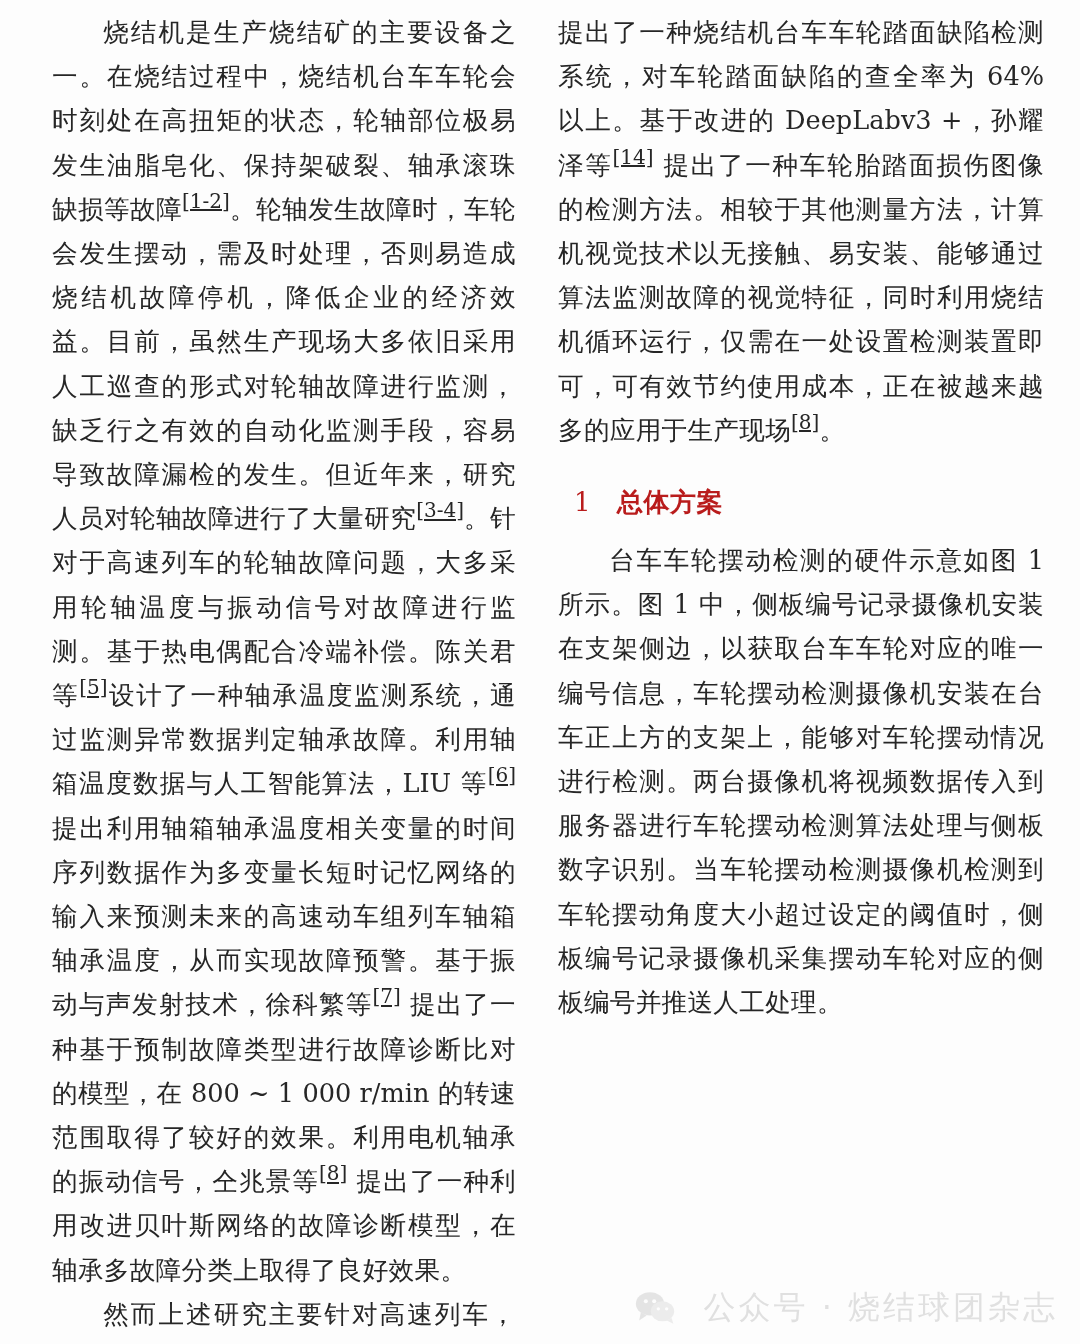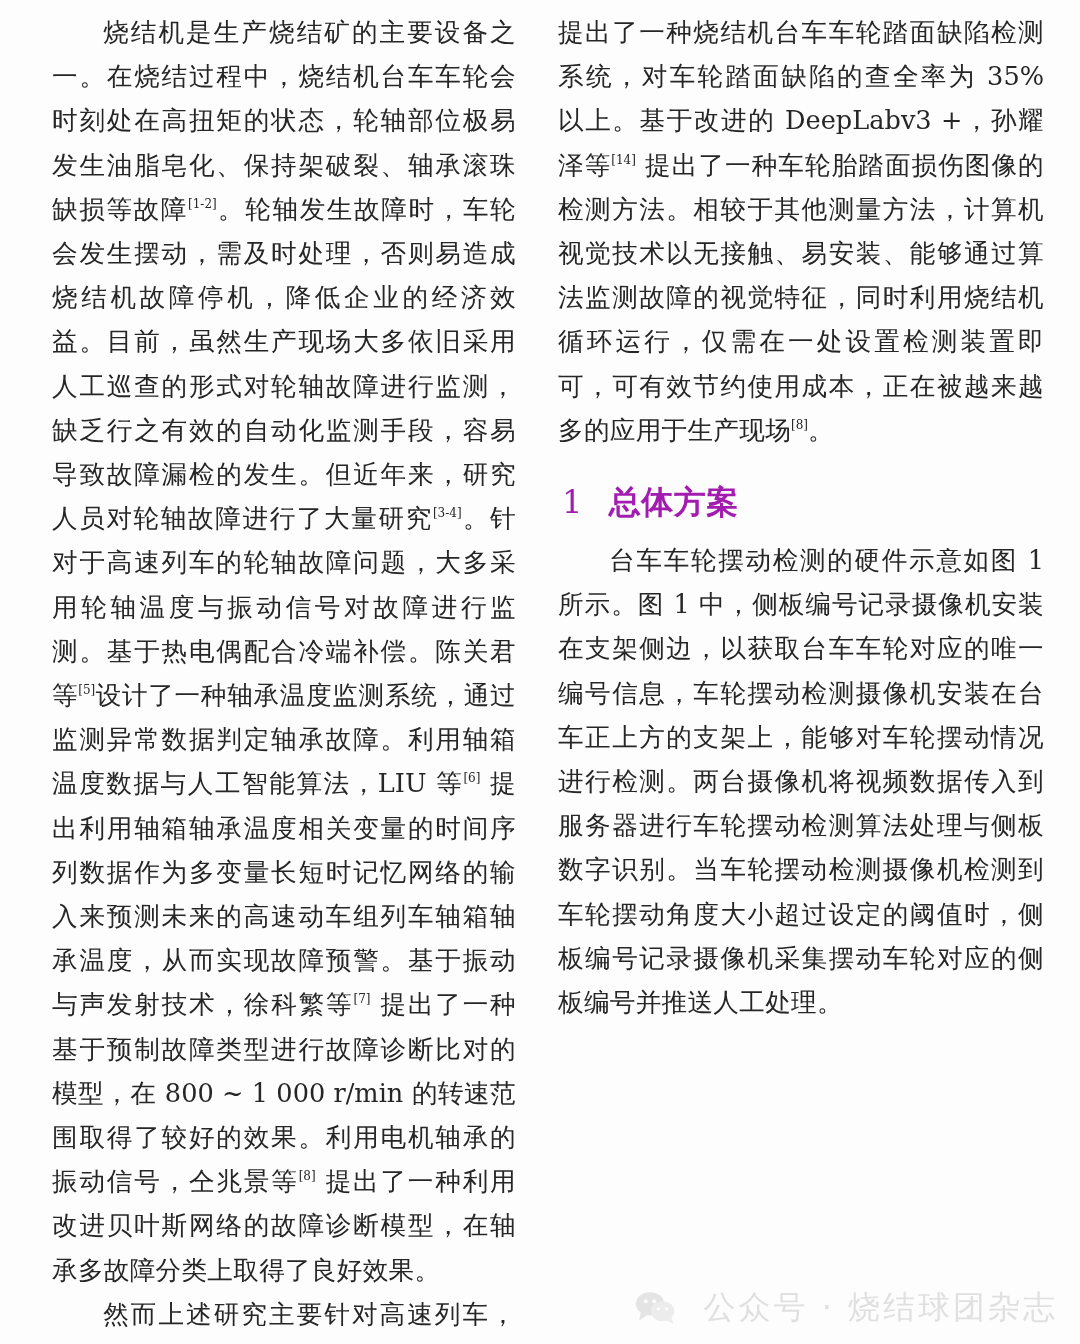--- a/index.html
+++ b/index.html
@@ -57,34 +57,35 @@
   }
   p.para.no-indent { text-indent: 0; }
 
   
   .lat {
     font-family: "DejaVu Serif", "Liberation Serif", serif;
     letter-spacing: 0;
   }
 
   sup.ref {
-    font-size: 12px;
+    font-size: 20px;
     vertical-align: super;
     line-height: 0;
     letter-spacing: 0;
     font-family: "DejaVu Serif", "Liberation Serif", serif;
+    text-decoration: underline;
   }
 
   h2.section {
-    margin: 30px 0 16px 4px;
-    font-size: 32px;
+    margin: 30px 0 16px 16px;
+    font-size: 26px;
     line-height: 40px;
     font-weight: bold;
     font-family: "DejaVu Sans", "Liberation Sans", sans-serif;
-    color: #a21caf;
+    color: #b91c1c;
     letter-spacing: 0.5px;
   }
   h2.section .num {
     font-family: "DejaVu Serif", "Liberation Serif", serif;
     font-weight: normal;
     margin-right: 26px;
   }
 
   
   .watermark {
@@ -118,21 +119,21 @@
 
   <div class="columns">
 
     <div class="col col-left">
       <p class="para">烧结机是生产烧结矿的主要设备之一。在烧结过程中，烧结机台车车轮会时刻处在高扭矩的状态，轮轴部位极易发生油脂皂化、保持架破裂、轴承滚珠缺损等故障<sup class="ref">[1-2]</sup>。轮轴发生故障时，车轮会发生摆动，需及时处理，否则易造成烧结机故障停机，降低企业的经济效益。目前，虽然生产现场大多依旧采用人工巡查的形式对轮轴故障进行监测，缺乏行之有效的自动化监测手段，容易导致故障漏检的发生。但近年来，研究人员对轮轴故障进行了大量研究<sup class="ref">[3-4]</sup>。针对于高速列车的轮轴故障问题，大多采用轮轴温度与振动信号对故障进行监测。基于热电偶配合冷端补偿。陈关君等<sup class="ref">[5]</sup>设计了一种轴承温度监测系统，通过监测异常数据判定轴承故障。利用轴箱温度数据与人工智能算法，<span class="lat">LIU</span> 等<sup class="ref">[6]</sup> 提出利用轴箱轴承温度相关变量的时间序列数据作为多变量长短时记忆网络的输入来预测未来的高速动车组列车轴箱轴承温度，从而实现故障预警。基于振动与声发射技术，徐科繁等<sup class="ref">[7]</sup> 提出了一种基于预制故障类型进行故障诊断比对的模型，在 <span class="lat">800 ~ 1 000 r/min</span> 的转速范围取得了较好的效果。利用电机轴承的振动信号，仝兆景等<sup class="ref">[8]</sup> 提出了一种利用改进贝叶斯网络的故障诊断模型，在轴承多故障分类上取得了良好效果。</p>
       <p class="para">然而上述研究主要针对高速列车，烧结机台车属于典型的低速重载车辆，轮轴热量不易聚集，且烧结现场烧结矿温度较高，生产现场振动噪音较大加之烧结机台车循环往复运行，传统的温度与振动传感器不能很好的对车轴状态进行监测。目前，生产现场仍缺少对烧结机台车轮轴故障自动化检测的有效手段。</p>
 
     </div>
 
     <div class="col col-right">
-      <p class="para no-indent">提出了一种烧结机台车车轮踏面缺陷检测系统，对车轮踏面缺陷的查全率为 <span class="lat">35%</span> 以上。基于改进的 <span class="lat">DeepLabv3 +</span>，孙耀泽等<sup class="ref">[14]</sup> 提出了一种车轮胎踏面损伤图像的检测方法。相较于其他测量方法，计算机视觉技术以无接触、易安装、能够通过算法监测故障的视觉特征，同时利用烧结机循环运行，仅需在一处设置检测装置即可，可有效节约使用成本，正在被越来越多的应用于生产现场<sup class="ref">[8]</sup>。</p>
+      <p class="para no-indent">提出了一种烧结机台车车轮踏面缺陷检测系统，对车轮踏面缺陷的查全率为 <span class="lat">64%</span> 以上。基于改进的 <span class="lat">DeepLabv3 +</span>，孙耀泽等<sup class="ref">[14]</sup> 提出了一种车轮胎踏面损伤图像的检测方法。相较于其他测量方法，计算机视觉技术以无接触、易安装、能够通过算法监测故障的视觉特征，同时利用烧结机循环运行，仅需在一处设置检测装置即可，可有效节约使用成本，正在被越来越多的应用于生产现场<sup class="ref">[8]</sup>。</p>
 
       <h2 class="section">
         <span class="num">1</span><span class="ttl">总体方案</span>
       </h2>
 
       <p class="para">台车车轮摆动检测的硬件示意如图 <span class="lat">1</span> 所示。图 <span class="lat">1</span> 中，侧板编号记录摄像机安装在支架侧边，以获取台车车轮对应的唯一编号信息，车轮摆动检测摄像机安装在台车正上方的支架上，能够对车轮摆动情况进行检测。两台摄像机将视频数据传入到服务器进行车轮摆动检测算法处理与侧板数字识别。当车轮摆动检测摄像机检测到车轮摆动角度大小超过设定的阈值时，侧板编号记录摄像机采集摆动车轮对应的侧板编号并推送人工处理。</p>
 
     </div>
 
   </div>

